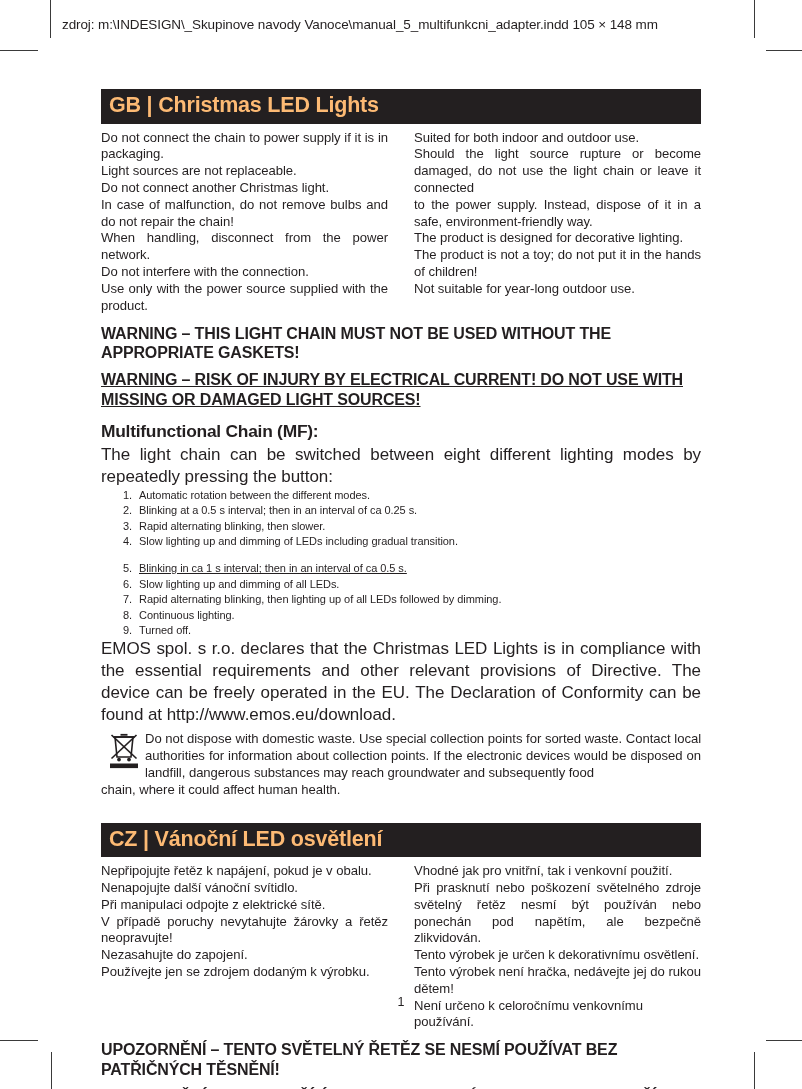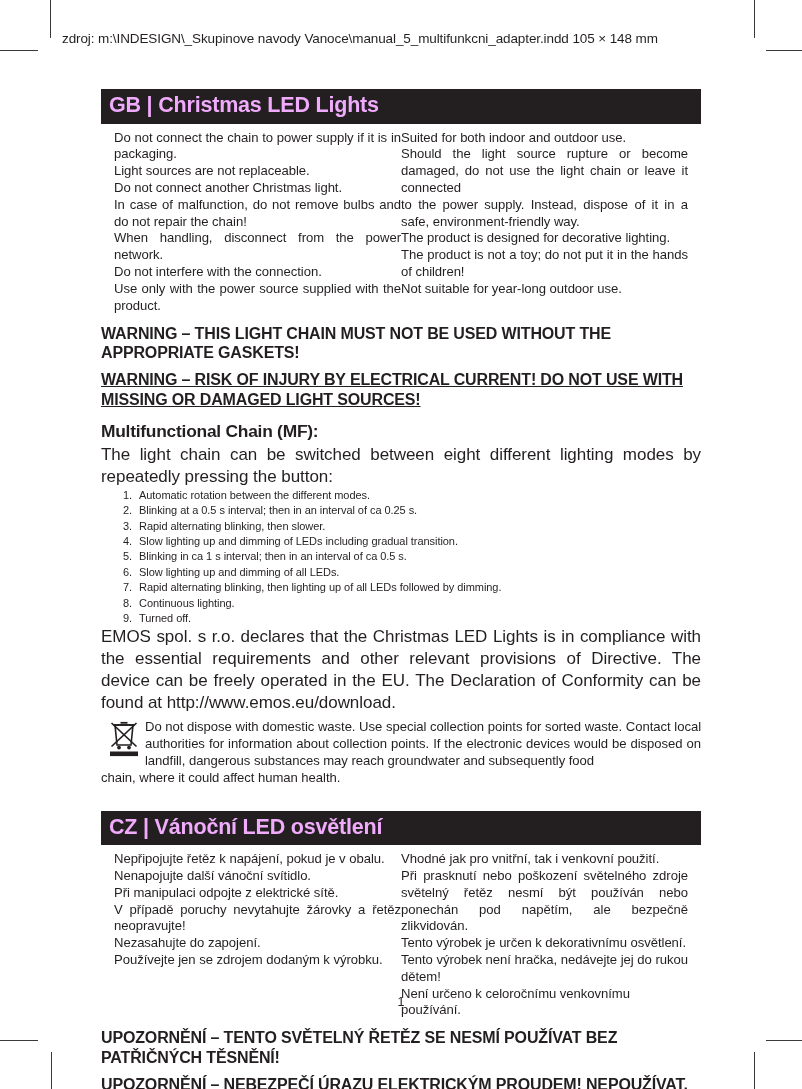--- a/index.html
+++ b/index.html
@@ -30,51 +30,51 @@
   .crop-tr-h { left: 766px; top: 50px;   width: 36px;  }
   .crop-bl-v { left: 51px;  top: 1052px; height: 37px; }
   .crop-bl-h { left: 0;     top: 1040px; width: 38px;  }
   .crop-br-v { left: 754px; top: 1052px; height: 37px; }
   .crop-br-h { left: 766px; top: 1040px; width: 36px;  }
 
   
   .source-note {
     position: absolute;
     left: 62px;
-    top: 31px;
+    top: 17px;
     font-size: 13.5px;
     letter-spacing: -0.1px;
     color: #231f20;
     white-space: nowrap;
   }
 
   
   .page {
     position: absolute;
     left: 101px;
     top: 0;
     width: 600px;
   }
 
   
   .lang-bar {
     background: #231f20;
-    color: #f0abfc;
+    color: #fdba74;
     font-size: 21.5px;
     font-weight: bold;
     letter-spacing: -0.2px;
     padding: 5px 0 7px 8px;
     line-height: 1.05;
     box-sizing: border-box;
   }
 
   
   .cols {
     display: flex;
-    justify-content: center;
+    justify-content: space-between;
     margin-top: 6px;
   }
   .col {
     width: 287px;
   }
   .col p {
     margin: 0;
     font-size: 13.1px;
     line-height: 1.285;
     text-align: justify;
@@ -114,21 +114,21 @@
   ol.modes {
     margin: 0;
     padding: 0 0 0 34px;
     font-size: 11px;
     line-height: 1.40;
     letter-spacing: -0.05px;
   }
   ol.modes li {
     padding-left: 4px;
   }
-  ol.modes li.gap { margin-top: 0; }
+  ol.modes li.gap { margin-top: 12px; text-decoration: underline; }
 
   
   .weee {
     margin-top: 5px;
     font-size: 13.1px;
     line-height: 1.29;
     text-align: justify;
     letter-spacing: -0.05px;
   }
   .weee-icon {

